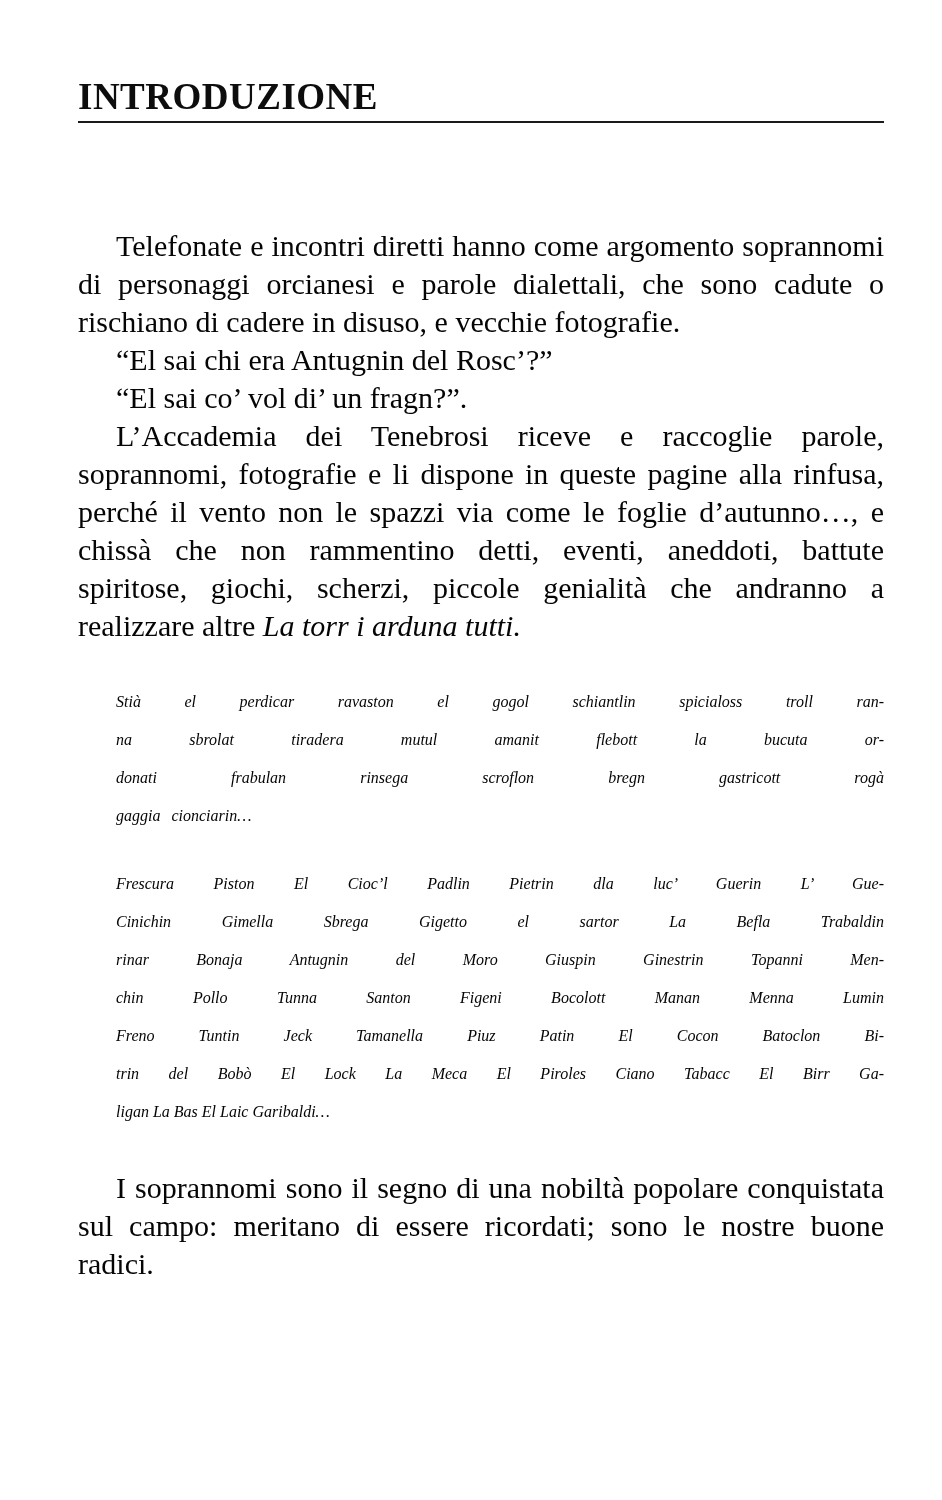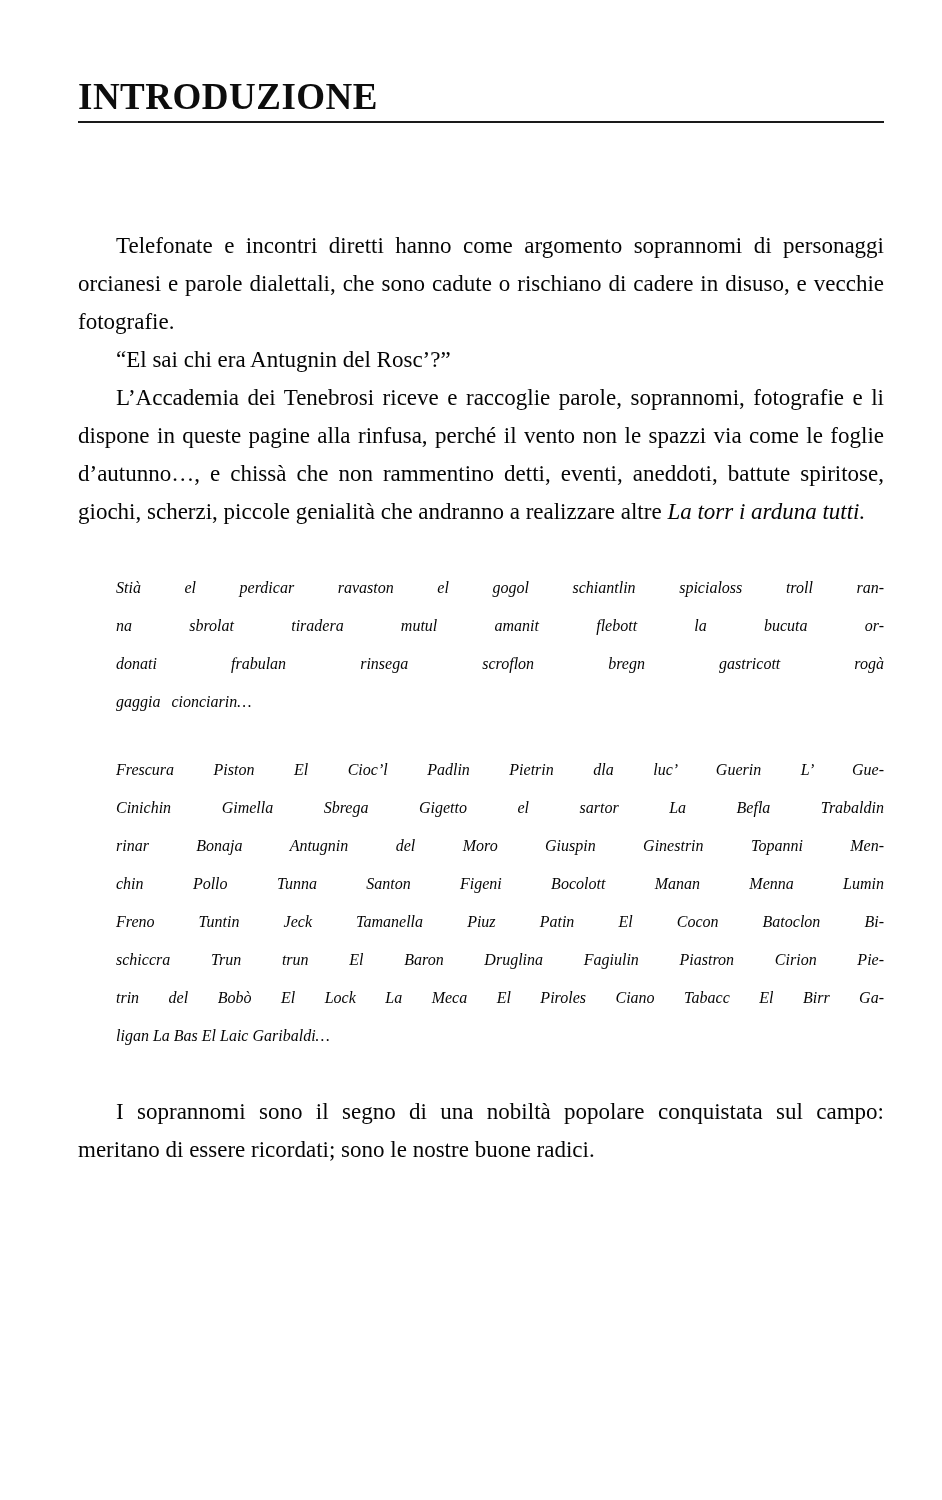--- a/index.html
+++ b/index.html
@@ -49,21 +49,21 @@
 
   
   .body-block {
     margin-top: 104px;
   }
 
   p.para {
     margin: 0;
     text-align: justify;
     text-justify: inter-word;
-    font-size: 23px;
+    font-size: 30px;
     line-height: 38px;
     text-indent: 38px;
     hyphens: manual;
     color: #050505;
   }
   p.para em {
     font-style: italic;
   }
 
   
@@ -111,20 +111,21 @@
     <h1 class="chapter-title">INTRODUZIONE</h1>
     <div class="title-rule"></div>
 
     <div class="body-block">
 
       <p class="para"><span>Telefonate e incontri diretti hanno come argomento soprannomi di personaggi orcianesi e parole dialettali, che sono cadute o rischiano di cadere in disuso, e vecchie fotografie.</span></p>
 
 
       <p class="para"><span>“El sai chi era Antugnin del Rosc’?”</span></p>
 
+      <p class="para"><span>“El sai co’ vol di’ un fragn?”.</span></p>
 
 
       <p class="para"><span>L’Accademia dei Tenebrosi riceve e raccoglie parole, soprannomi, fotografie e li dispone in queste pagine alla rinfusa, perché il vento non le spazzi via come le foglie d’autunno…, e chissà che non rammentino detti, eventi, aneddoti, battute spiritose, giochi, scherzi, piccole genialità che andranno a realizzare altre </span><em>La torr i arduna tutti.</em></p>
 
       <div class="spacer-lg"></div>
 
       <div class="word-block gap-wide">
         <span class="line indent">Stià el perdicar ravaston el gogol schiantlin spicialoss troll ran-</span>
         <span class="line">na sbrolat tiradera mutul amanit flebott la bucuta or-</span>
         <span class="line">donati frabulan rinsega scroflon bregn gastricott rogà</span>
@@ -132,21 +133,20 @@
       </div>
 
       <div class="spacer-md"></div>
 
       <div class="word-block">
         <span class="line">Frescura Piston El Cioc’l Padlin Pietrin dla luc’ Guerin L’ Gue-</span>
         <span class="line indent">Cinichin Gimella Sbrega Gigetto el sartor La Befla Trabaldin</span>
         <span class="line">rinar Bonaja Antugnin del Moro Giuspin Ginestrin Topanni Men-</span>
         <span class="line">chin Pollo Tunna Santon Figeni Bocolott Manan Menna Lumin</span>
         <span class="line">Freno Tuntin Jeck Tamanella Piuz Patin El Cocon Batoclon Bi-</span>
-        <span class="line">schiccra Trun trun El Baron Druglina Fagiulin Piastron Cirion Pie-</span>
         <span class="line">trin del Bobò El Lock La Meca El Piroles Ciano Tabacc El Birr Ga-</span>
         <span class="line last">ligan La Bas El Laic Garibaldi…</span>
       </div>
 
       <div class="spacer-lg"></div>
 
       <p class="para"><span>I soprannomi sono il segno di una nobiltà popolare conquistata sul campo: meritano di essere ricordati; sono le nostre buone radici.</span></p>
 
     </div>
   </div>

